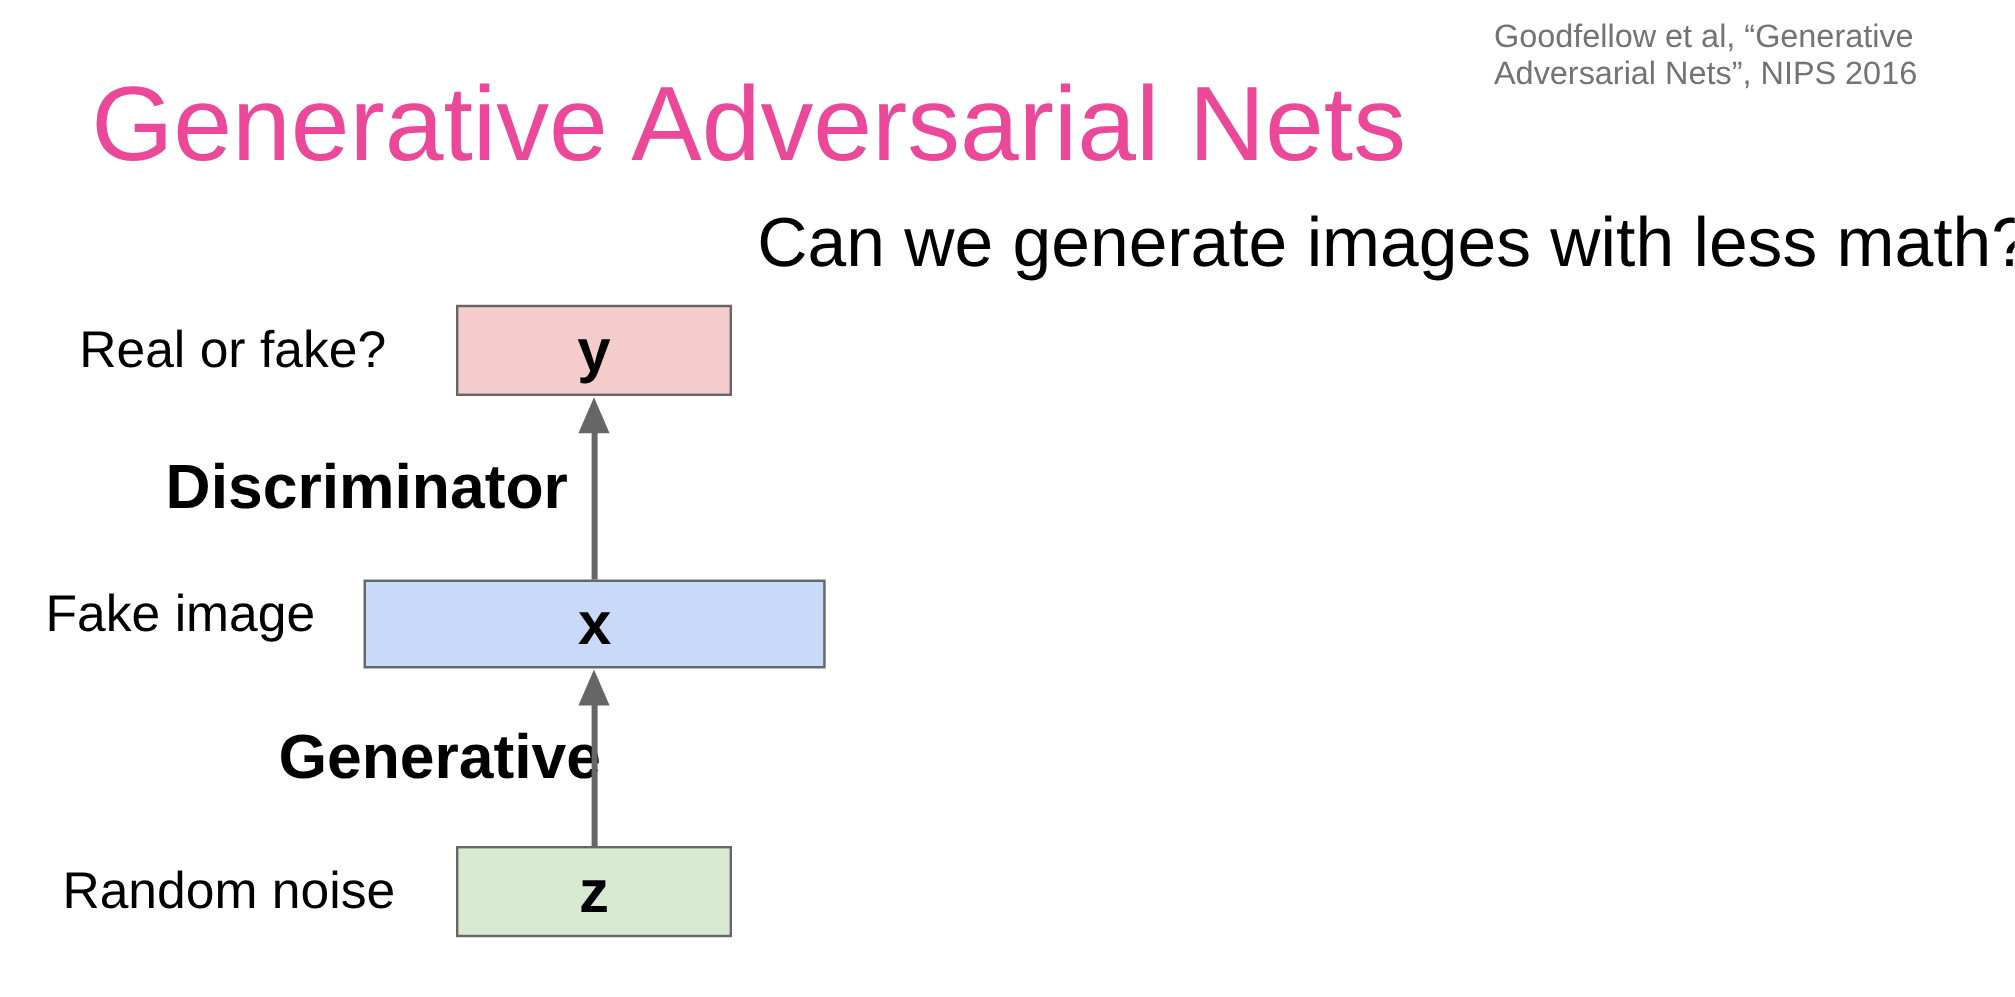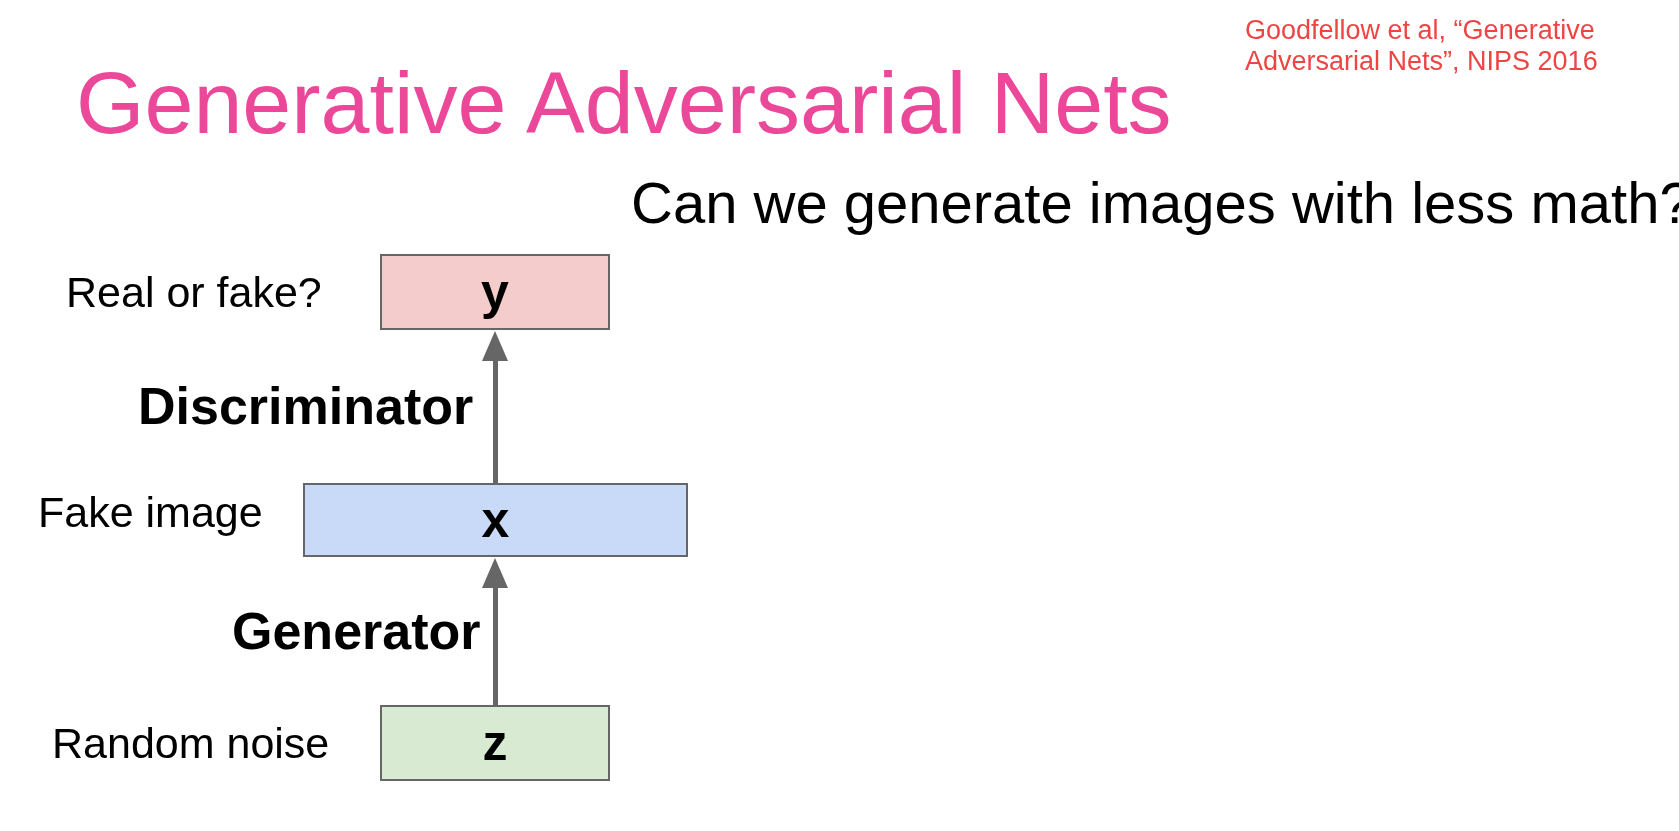--- a/index.html
+++ b/index.html
@@ -26,21 +26,21 @@
     font-weight: 400;
     white-space: nowrap;
     color: #ec4899;
   }
   .citation {
     left: 1245px;
     top: 15px;
     font-size: 27px;
     line-height: 31px;
     font-weight: 400;
-    color: #ef4444;
+    color: #737373;
   }
   .question {
     left: 631px;
     top: 178px;
     font-size: 58px;
     line-height: 50px;
     font-weight: 400;
     white-space: nowrap;
   }
 
@@ -121,21 +121,21 @@
   </div>
 
   <div class="abs side-label lbl-real">Real or fake?</div>
 
   <div class="abs side-label lbl-fake">Fake image</div>
 
   <div class="abs side-label lbl-noise">Random noise</div>
 
   <div class="abs edge-label lbl-disc">Discriminator</div>
 
-  <div class="abs edge-label lbl-gen">Generator</div>
+  <div class="abs edge-label lbl-gen">Generative</div>
 
   <div class="abs arrow-head head-1" style="border-bottom-color: rgb(102, 102, 102);"></div>
   <div class="abs arrow-shaft shaft-1" style="background-color: rgb(102, 102, 102);"></div>
 
   <div class="abs arrow-head head-2" style="border-bottom-color: rgb(102, 102, 102);"></div>
   <div class="abs arrow-shaft shaft-2" style="background-color: rgb(102, 102, 102);"></div>
 
 </div>
 
 </body></html>

